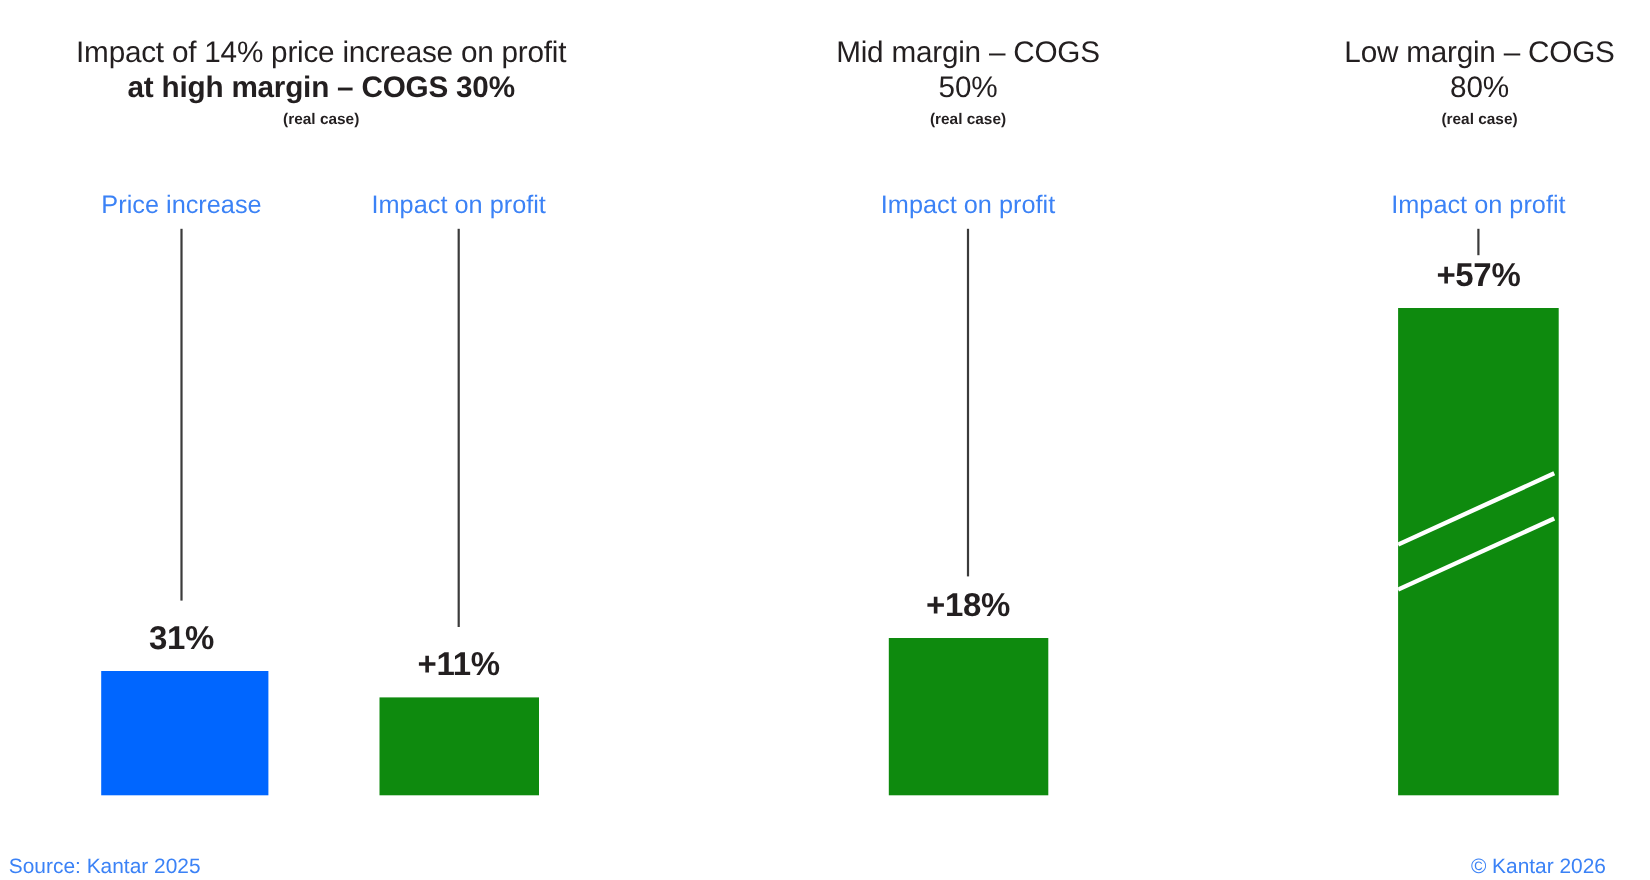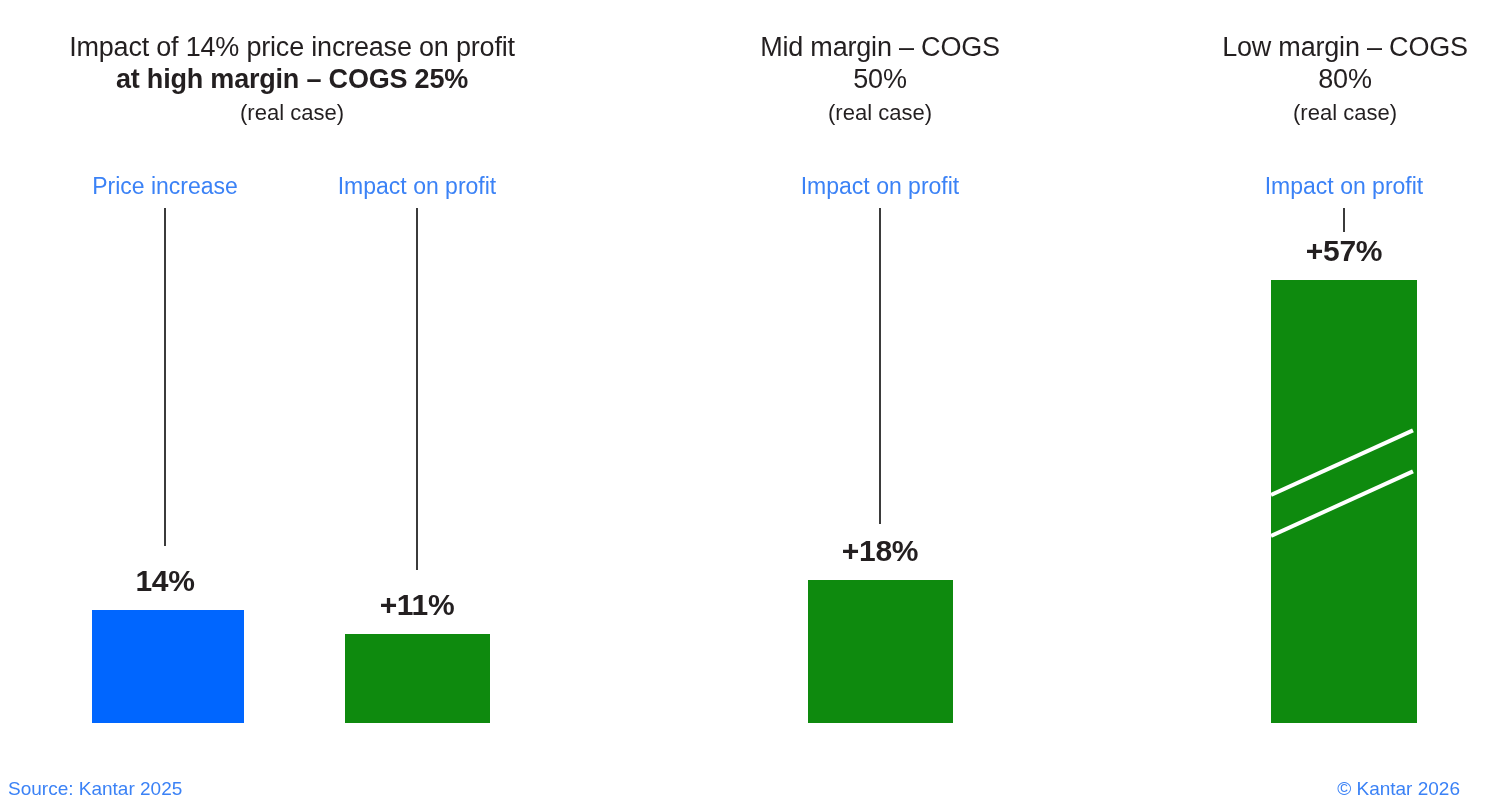--- a/index.html
+++ b/index.html
@@ -36,22 +36,22 @@
     font-size: 27px;
     font-weight: 400;
     letter-spacing: -0.2px;
     white-space: nowrap;
   }
   .title-line.bold {
     font-weight: 700;
   }
   .title-sub {
     display: block;
-    font-size: 22px;
-    font-weight: 400;
+    font-size: 14px;
+    font-weight: 700;
     margin-top: 4px;
   }
 
   #title-panel-1 { left: 0px;    top: 16px; width: 584px; }
   #title-panel-2 { left: 690px;  top: 16px; width: 380px; text-align: center; }
   #title-panel-3 { left: 1150px; top: 16px; width: 390px; }
 
   
   .series-label {
     position: absolute;
@@ -110,39 +110,39 @@
   #source-note  { left: 8px; }
   #copyright-note { right: 8px; }
 </style>
 </head>
 <body>
 
 <div class="stage">
 
   <div class="panel-title" id="title-panel-1">
     <span class="title-line">Impact of 14% price increase on profit</span>
-    <span class="title-line bold">at high margin – COGS 25%</span>
+    <span class="title-line bold">at high margin – COGS 30%</span>
     <span class="title-sub">(real case)</span>
   </div>
 
   <div class="panel-title" id="title-panel-2">
     <span class="title-line">Mid margin – COGS</span>
     <span class="title-line">50%</span>
     <span class="title-sub">(real case)</span>
   </div>
 
   <div class="panel-title" id="title-panel-3">
     <span class="title-line">Low margin – COGS</span>
     <span class="title-line">80%</span>
     <span class="title-sub">(real case)</span>
   </div>
 
   <div class="series-label" style="left:165px; top:157px;">Price increase</div>
   <div class="leader-line" style="left:165px; top:192px; height:338px;"></div>
-  <div class="value-label" style="left:165px; top:548px;">14%</div>
+  <div class="value-label" style="left:165px; top:548px;">31%</div>
   <div class="bar bar-blue" style="left:92px; top:594px; width:152px; height:113px;"></div>
 
   <div class="series-label" style="left:417px; top:157px;">Impact on profit</div>
   <div class="leader-line" style="left:417px; top:192px; height:362px;"></div>
   <div class="value-label" style="left:417px; top:572px;">+11%</div>
   <div class="bar bar-green" style="left:345px; top:618px; width:145px; height:89px;"></div>
 
   <div class="series-label" style="left:880px; top:157px;">Impact on profit</div>
   <div class="leader-line" style="left:880px; top:192px; height:316px;"></div>
   <div class="value-label" style="left:880px; top:518px;">+18%</div>

